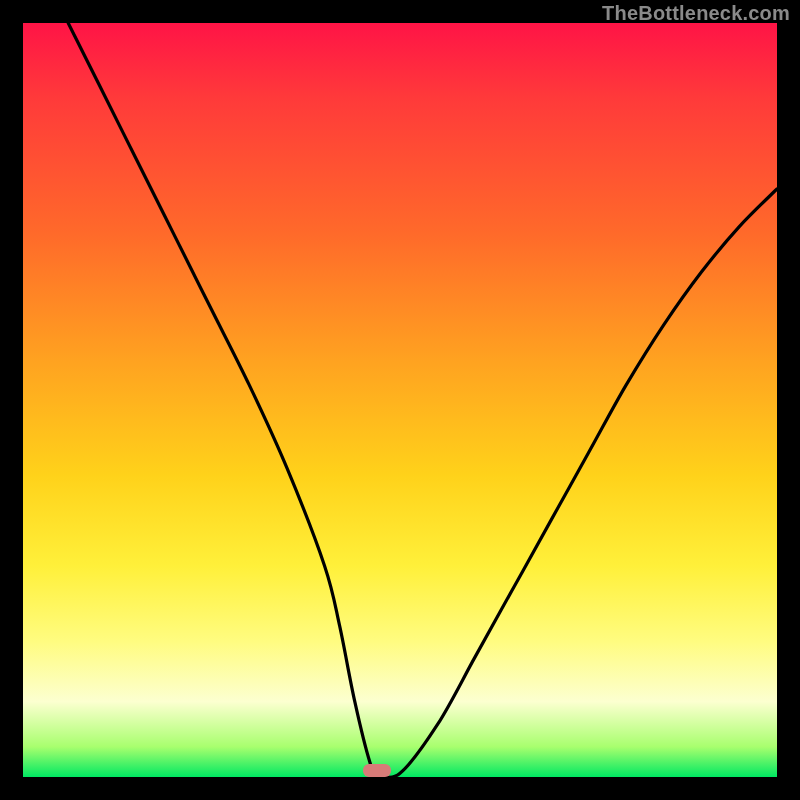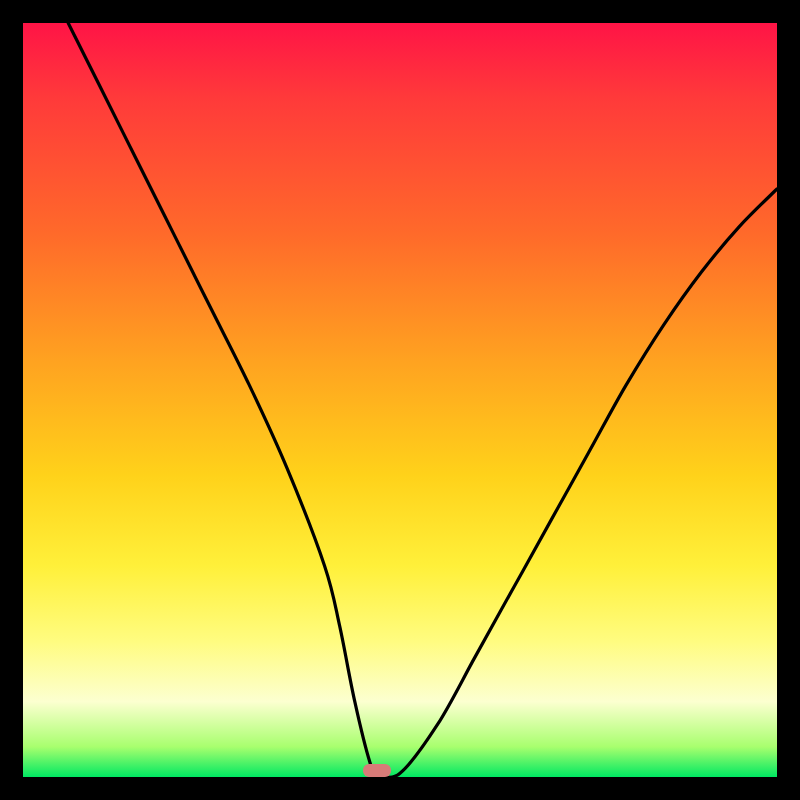--- a/index.html
+++ b/index.html
@@ -65,20 +65,21 @@
     height: 13px;
     background: #d77b78;
     border-radius: 6px;
   }
 </style>
 </head>
 <body>
 
 <div class="frame">
 
+  <div class="watermark">TheBottleneck.com</div>
 
   <div class="plot-area">
 
     <svg class="curve-svg" viewBox="0 0 754 754" preserveAspectRatio="none">
       <path id="curve-path" class="curve-path" d="M 45.2 0.0 C 50.3 10.1, 64.1 37.7, 75.4 60.3 C 86.7 82.9, 100.5 110.6, 113.1 135.7 C 125.7 160.9, 138.2 186.0, 150.8 211.1 C 163.4 236.3, 175.9 261.4, 188.5 286.5 C 201.1 311.7, 213.6 335.5, 226.2 361.9 C 238.8 388.3, 251.3 414.7, 263.9 444.9 C 276.5 475.0, 292.8 516.5, 301.6 542.9 C 310.4 569.3, 311.7 580.6, 316.7 603.2 C 321.7 625.8, 326.7 656.0, 331.8 678.6 C 336.8 701.2, 343.1 727.0, 346.8 738.9 C 350.6 750.9, 349.4 748.3, 354.4 750.2 C 359.4 752.1, 366.9 758.4, 377.0 750.2 C 387.1 742.1, 402.1 720.7, 414.7 701.2 C 427.3 681.7, 439.8 656.0, 452.4 633.4 C 465.0 610.7, 477.5 588.1, 490.1 565.5 C 502.7 542.9, 515.2 520.3, 527.8 497.6 C 540.4 475.0, 552.9 452.4, 565.5 429.8 C 578.1 407.2, 590.6 383.3, 603.2 361.9 C 615.8 340.6, 628.3 320.5, 640.9 301.6 C 653.5 282.8, 666.0 265.2, 678.6 248.8 C 691.2 232.5, 703.7 217.4, 716.3 203.6 C 728.9 189.8, 747.7 172.2, 754.0 165.9"></path>
     </svg>
 
     <div id="marker" class="marker" style="left: 340.38px; top: 741.23px;"></div>
   </div>
 </div>

